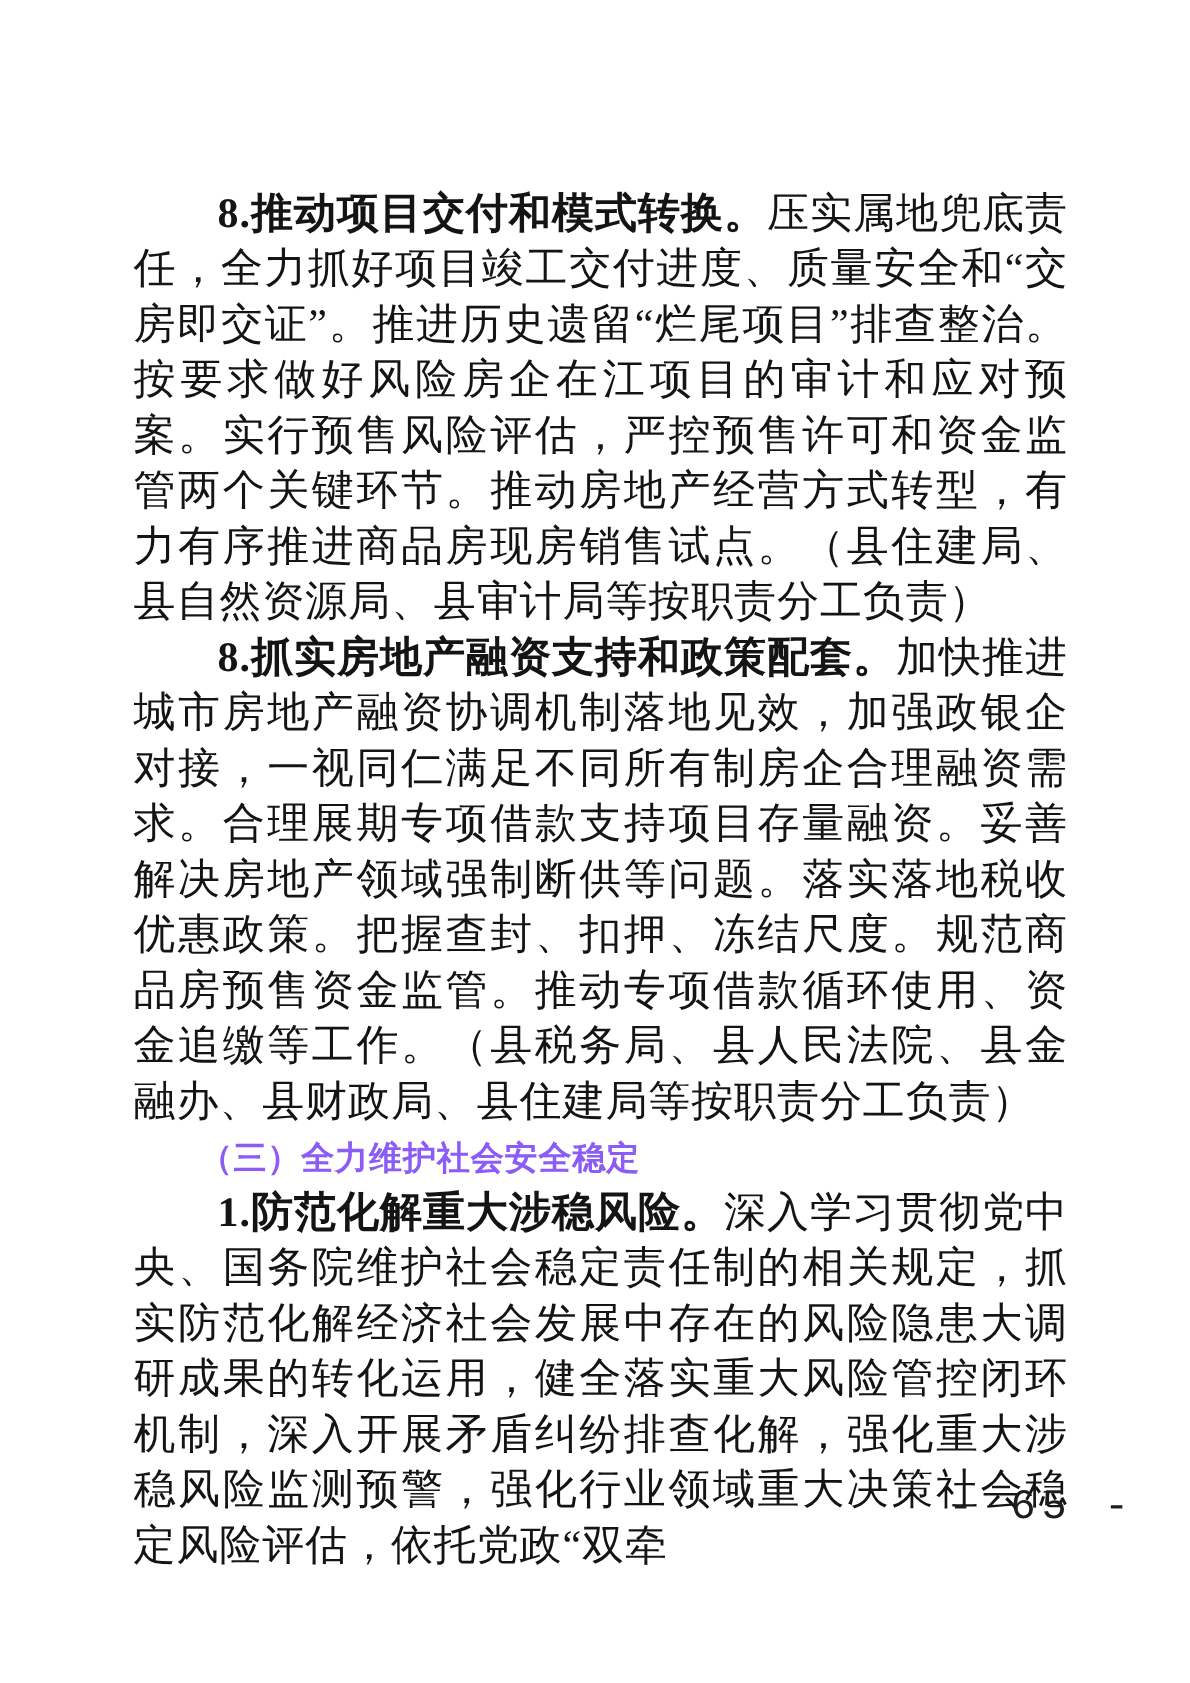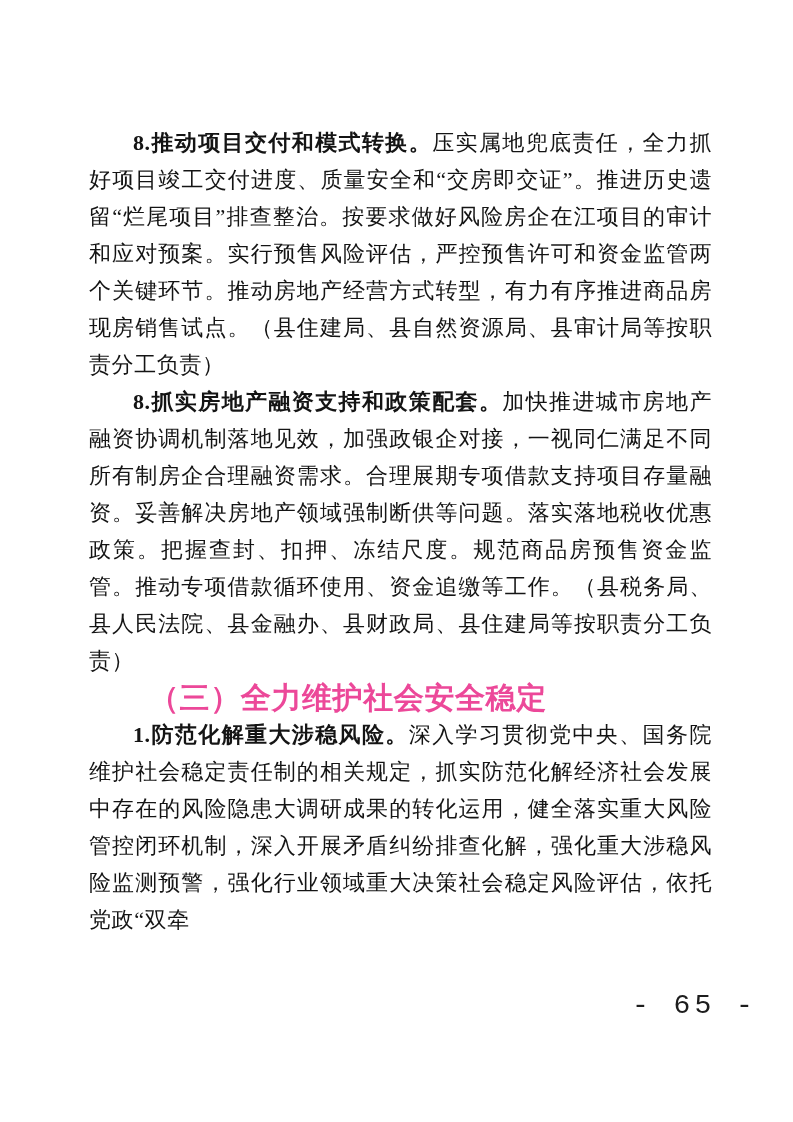--- a/index.html
+++ b/index.html
@@ -23,35 +23,35 @@
     background: #ffffff;
   }
   .content {
     position: absolute;
     left: 89px;
     top: 124px;
     width: 623px;
   }
   .para {
     margin: 0;
-    font-size: 22px;
+    font-size: 28px;
     line-height: 37px;
     color: #141414;
     text-align: justify;
     text-indent: 2em;
     letter-spacing: 0.6px;
   }
   .para .lead {
     font-weight: bold;
   }
   .section-heading {
     margin: 0;
-    font-size: 30px;
+    font-size: 22px;
     line-height: 37px;
-    color: #ec4899;
+    color: #8b5cf6;
     text-indent: 2em;
     font-weight: bold;
     letter-spacing: 0.6px;
   }
   .page-number {
     position: absolute;
     left: 632px;
     top: 994px;
     font-size: 28px;
     line-height: 24px;

